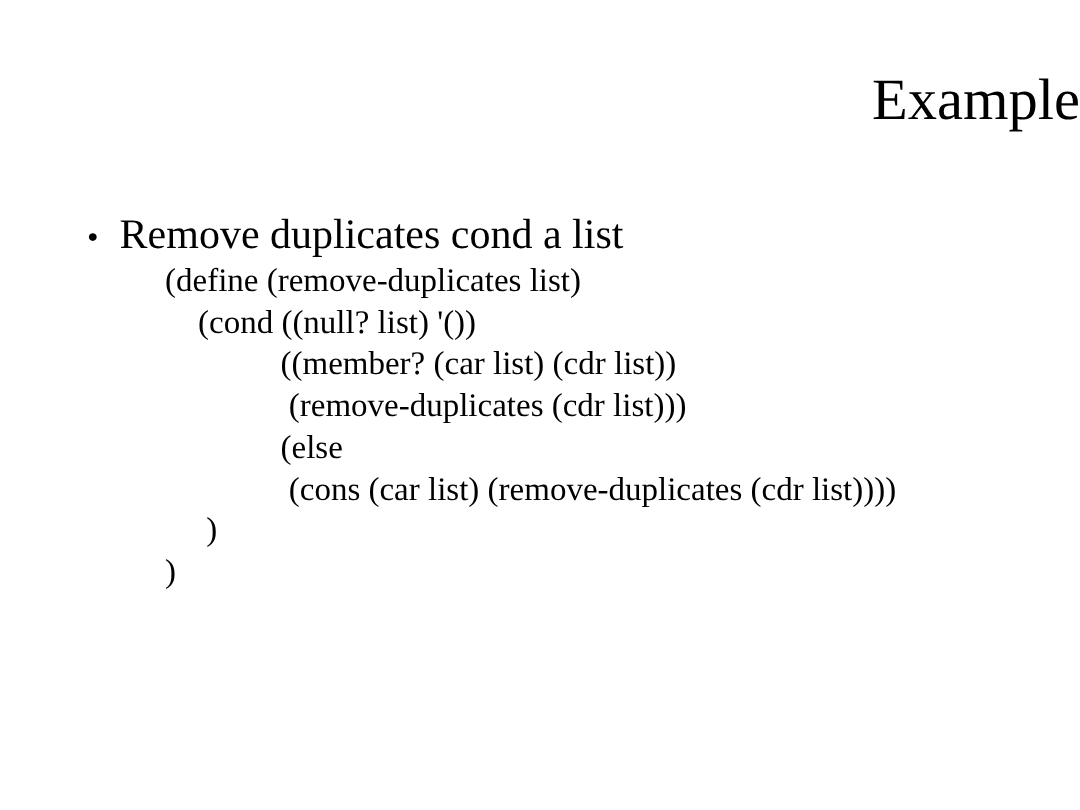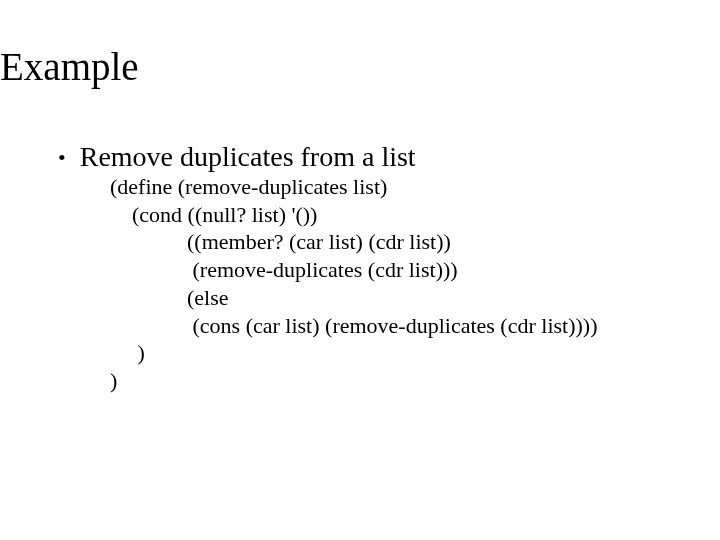--- a/index.html
+++ b/index.html
@@ -1,30 +1,30 @@
 <!DOCTYPE html>
 <html><head>
 <meta charset="utf-8">
 <style>
   * { margin: 0; padding: 0; box-sizing: border-box; }
   html, body { width: 720px; height: 540px; background: #fff; font-family: "Times New Roman", Times, serif; color: #000; }
   .slide { width: 720px; height: 540px; position: relative; }
-  .title { font-size: 39px; text-align: left; margin-top: 44px; font-weight: 400; }
+  .title { font-size: 39px; text-align: right; margin-top: 44px; font-weight: 400; }
   .bullet-row { display: flex; align-items: flex-start; margin-top: 52px; margin-left: 58px; }
   .bullet { font-size: 22px; line-height: 1; margin-top: 6px; margin-right: 14px; }
   .bullet-text { font-size: 28px; }
   .code-block { margin-left: 110px; font-size: 22px; line-height: 1.26; white-space: pre; font-family: "Times New Roman", Times, serif; }
 </style>
 </head>
 <body>
 <div class="slide">
   <div class="title">Example</div>
   <div class="bullet-row">
     <span class="bullet">•</span>
-    <span class="bullet-text">Remove duplicates from a list</span>
+    <span class="bullet-text">Remove duplicates cond a list</span>
   </div>
   <div class="code-block">(define (remove-duplicates list)
     (cond ((null? list) '())
               ((member? (car list) (cdr list))
                (remove-duplicates (cdr list)))
               (else
                (cons (car list) (remove-duplicates (cdr list))))
      )
 )</div>
 </div>

